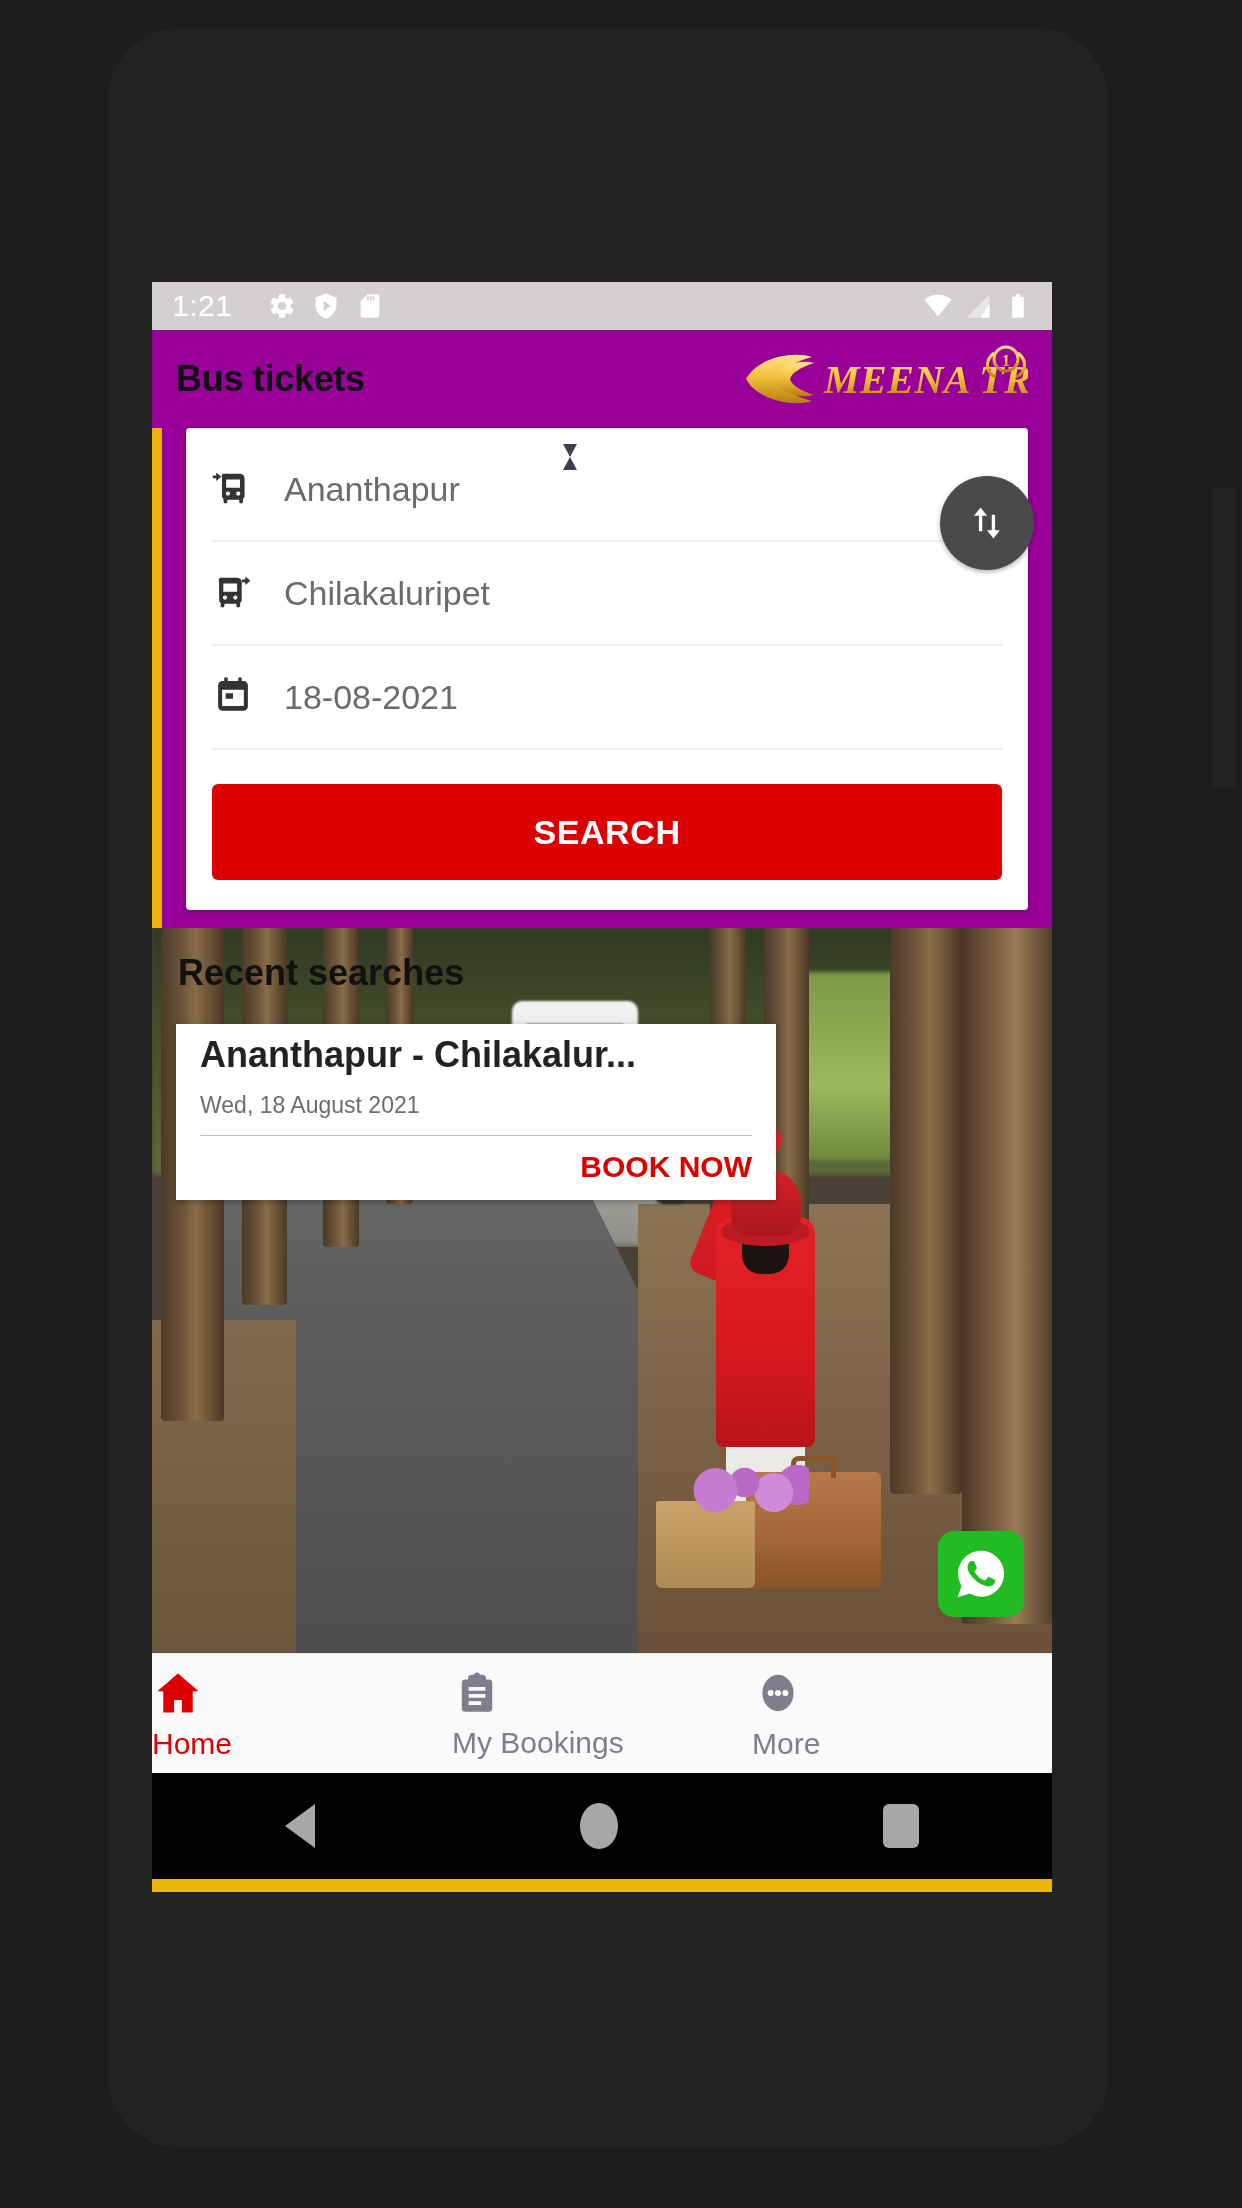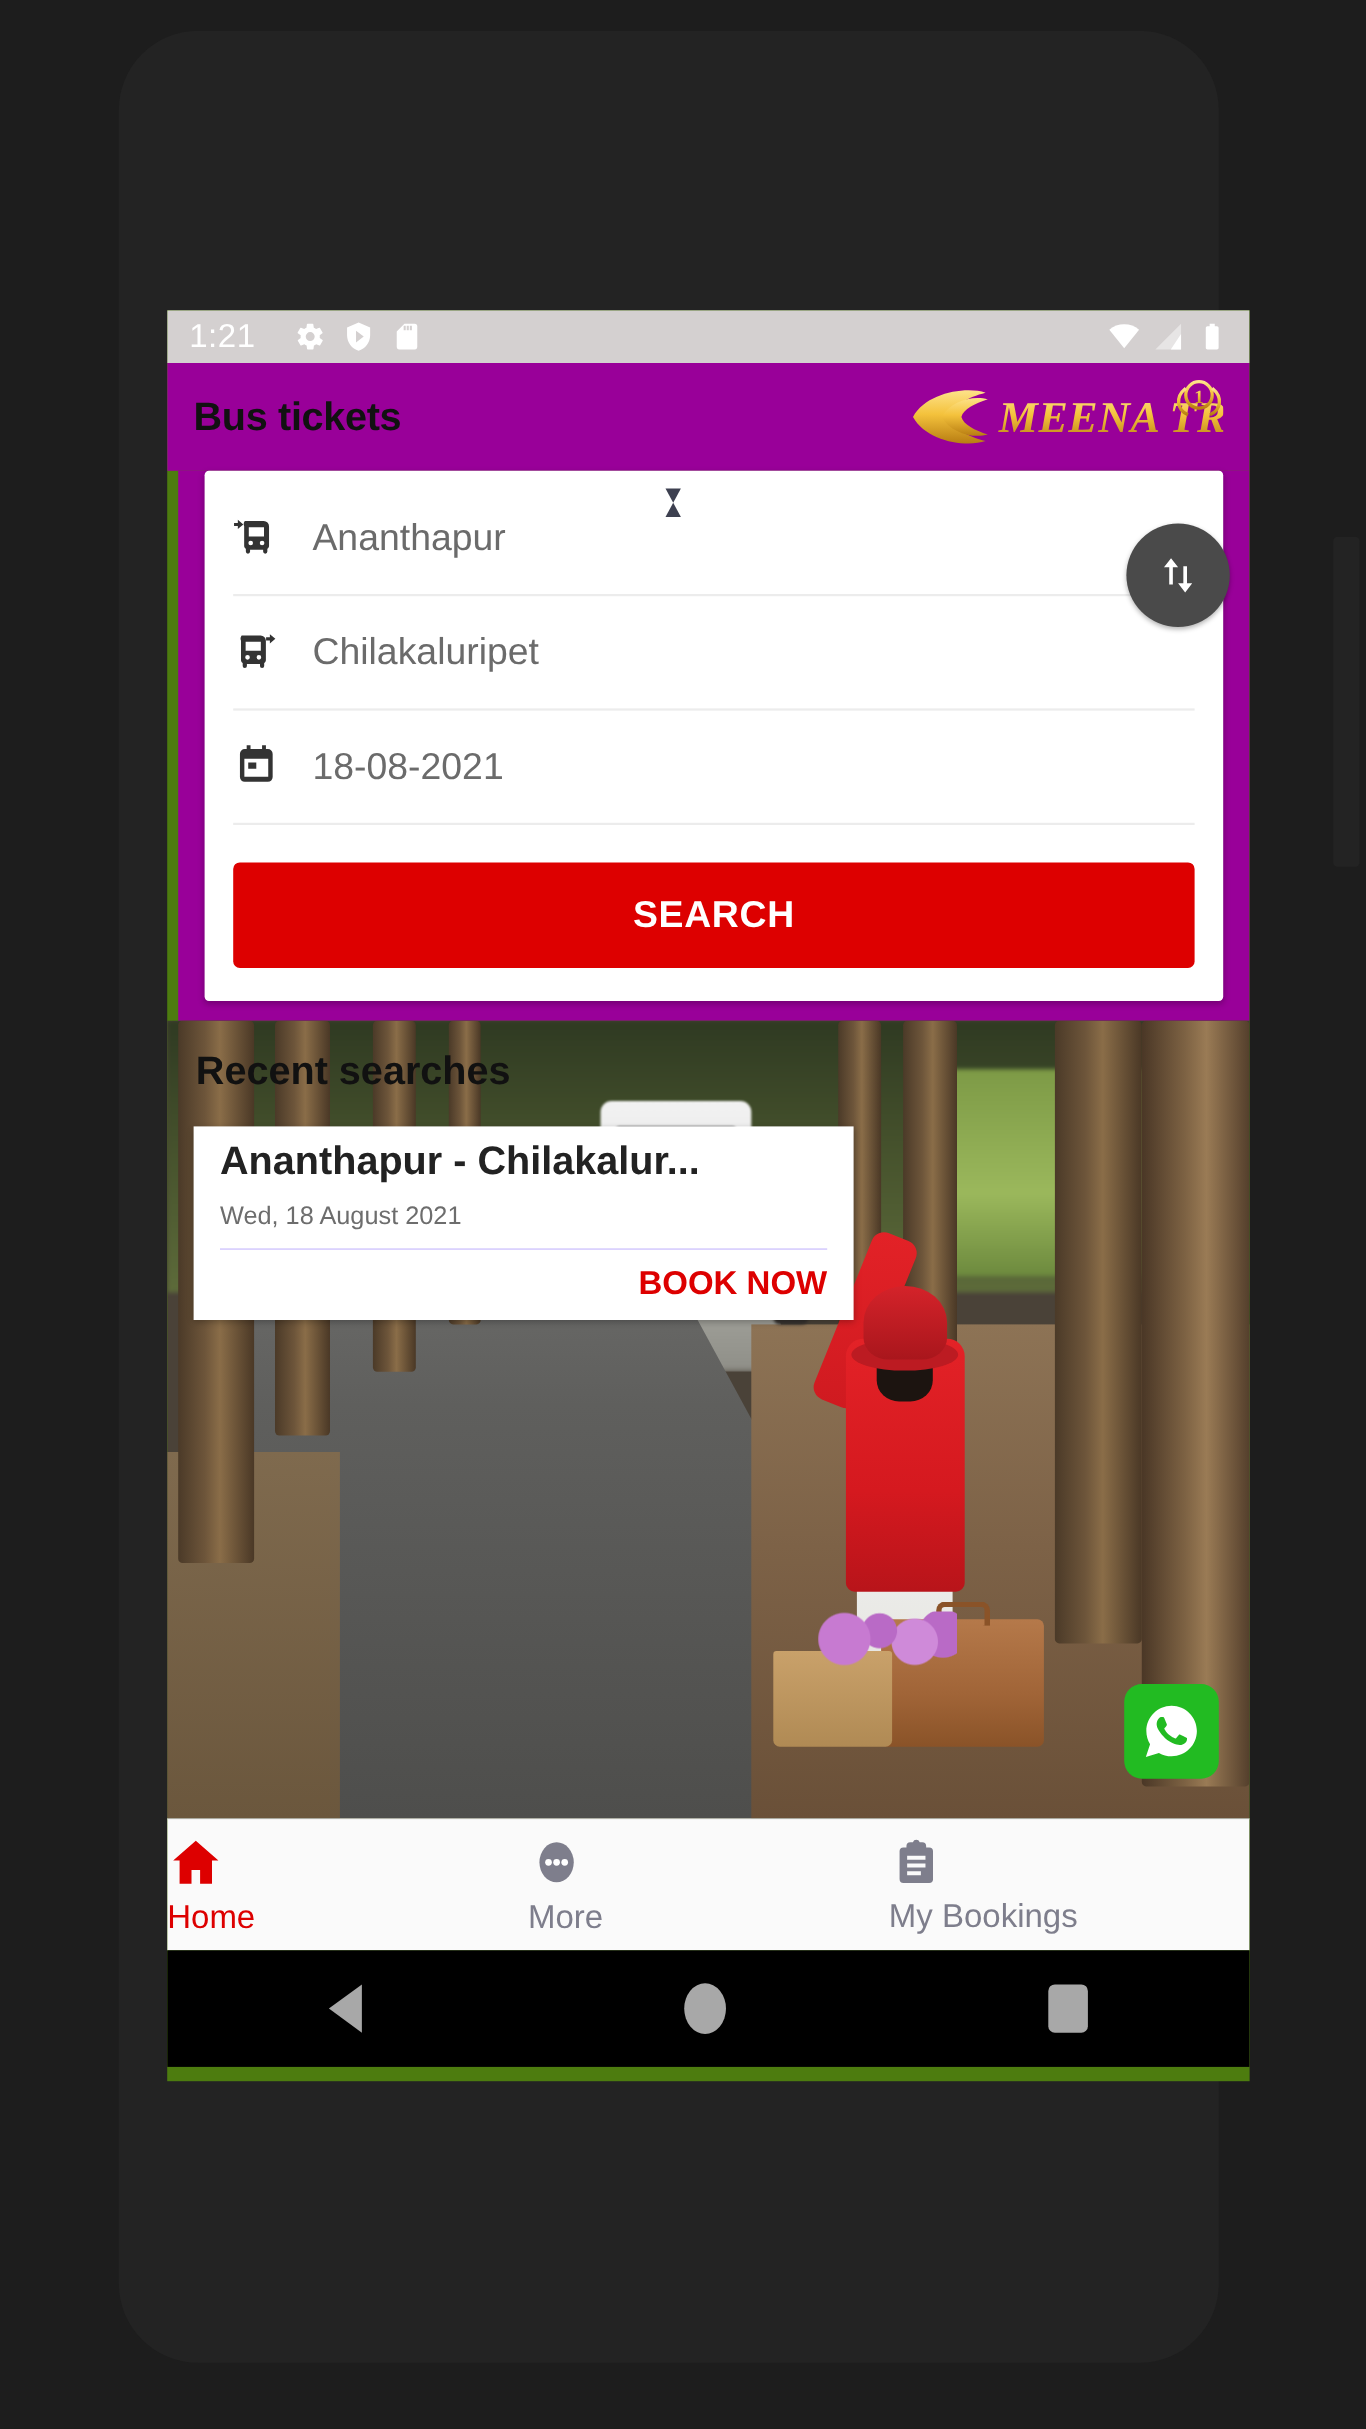--- a/index.html
+++ b/index.html
@@ -22,22 +22,22 @@
     position: absolute; background: #232323; border-radius: 4px;
   }
   .btn-vol-up  { left: 88px;  top: 300px;  width: 26px; height: 120px; }
   .btn-vol-dn  { left: 88px;  top: 530px;  width: 26px; height: 300px; }
   .btn-power   { left: 88px;  top: 900px;  width: 26px; height: 280px; }
   .btn-right   { left: 1104px; top: 460px; width: 24px; height: 300px; }
 
   
   .screen {
     position: absolute; left: 152px; top: 282px;
-    width: 984px; height: 1610px;
-    background: #4d7c0f;
+    width: 900px; height: 1610px;
+    background: #eab308;
     overflow: hidden;
   }
 
   
   .statusbar {
     position: relative; height: 48px; width: 100%;
     background: #d4d0d0;
     display: flex; align-items: center;
     padding: 0 20px;
   }
@@ -458,34 +458,34 @@
     </div>
 
     <div class="bottomnav">
       <div class="nav-item active">
         <svg width="52" height="52" viewBox="0 0 24 24">
             <path d="M12 3 2.5 11.2h2.7V21h5V15.2h3.6V21h5v-9.8h2.7L12 3z" fill="#dd0000"></path>
           </svg>
         <span class="nav-label">Home</span>
       </div>
       <div class="nav-item">
+        <svg width="50" height="50" viewBox="0 0 24 24">
+            <path d="M14.6 3.2h-1.1a1.6 1.6 0 0 0-3 0H9.4A1.7 1.7 0 0 0 7.7 4.9v.6H6.4A1.7 1.7 0 0 0 4.7 7.2v12.1A1.7 1.7 0 0 0 6.4 21h11.2a1.7 1.7 0 0 0 1.7-1.7V7.2a1.7 1.7 0 0 0-1.7-1.7h-1.3v-.6a1.7 1.7 0 0 0-1.7-1.7zM8 9.1h8v1.8H8V9.1zm0 3.4h8v1.8H8v-1.8zm0 3.4h6v1.8H8v-1.8z" fill="#7e7e8c"></path>
+          </svg>
+        <span class="nav-label">My Bookings</span>
+      </div>
+      <div class="nav-item">
         <svg width="52" height="52" viewBox="0 0 24 24">
             <ellipse cx="12" cy="12" rx="7.2" ry="8.4" fill="#7e7e8c"></ellipse>
             <circle cx="8.6" cy="12" r="1.4" fill="#fff"></circle>
             <circle cx="12" cy="12" r="1.4" fill="#fff"></circle>
             <circle cx="15.4" cy="12" r="1.4" fill="#fff"></circle>
           </svg>
         <span class="nav-label">More</span>
       </div>
-      <div class="nav-item">
-        <svg width="50" height="50" viewBox="0 0 24 24">
-            <path d="M14.6 3.2h-1.1a1.6 1.6 0 0 0-3 0H9.4A1.7 1.7 0 0 0 7.7 4.9v.6H6.4A1.7 1.7 0 0 0 4.7 7.2v12.1A1.7 1.7 0 0 0 6.4 21h11.2a1.7 1.7 0 0 0 1.7-1.7V7.2a1.7 1.7 0 0 0-1.7-1.7h-1.3v-.6a1.7 1.7 0 0 0-1.7-1.7zM8 9.1h8v1.8H8V9.1zm0 3.4h8v1.8H8v-1.8zm0 3.4h6v1.8H8v-1.8z" fill="#7e7e8c"></path>
-          </svg>
-        <span class="nav-label">My Bookings</span>
-      </div>
     </div>
 
     <div class="androidnav">
       <div class="and-btn">
           <div class="and-back"></div>
         </div>
       <div class="and-btn">
           <div class="and-home"></div>
         </div>
       <div class="and-btn">

